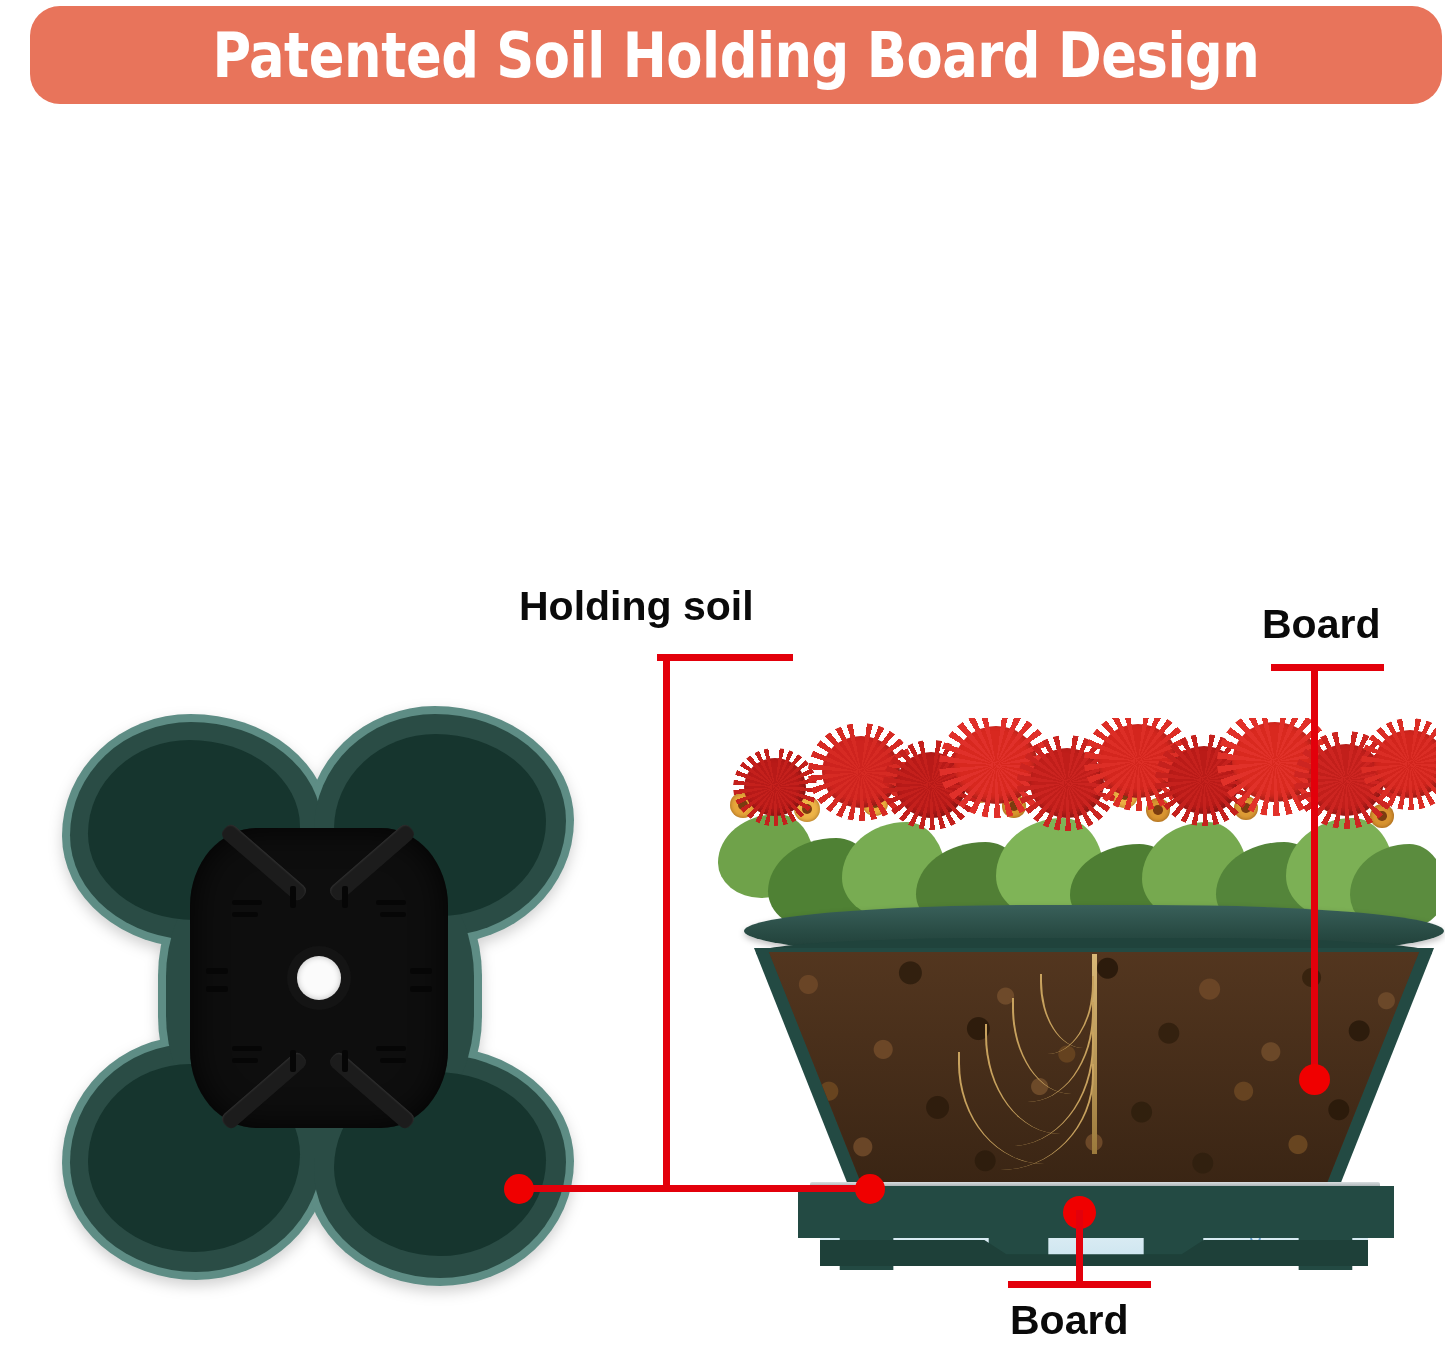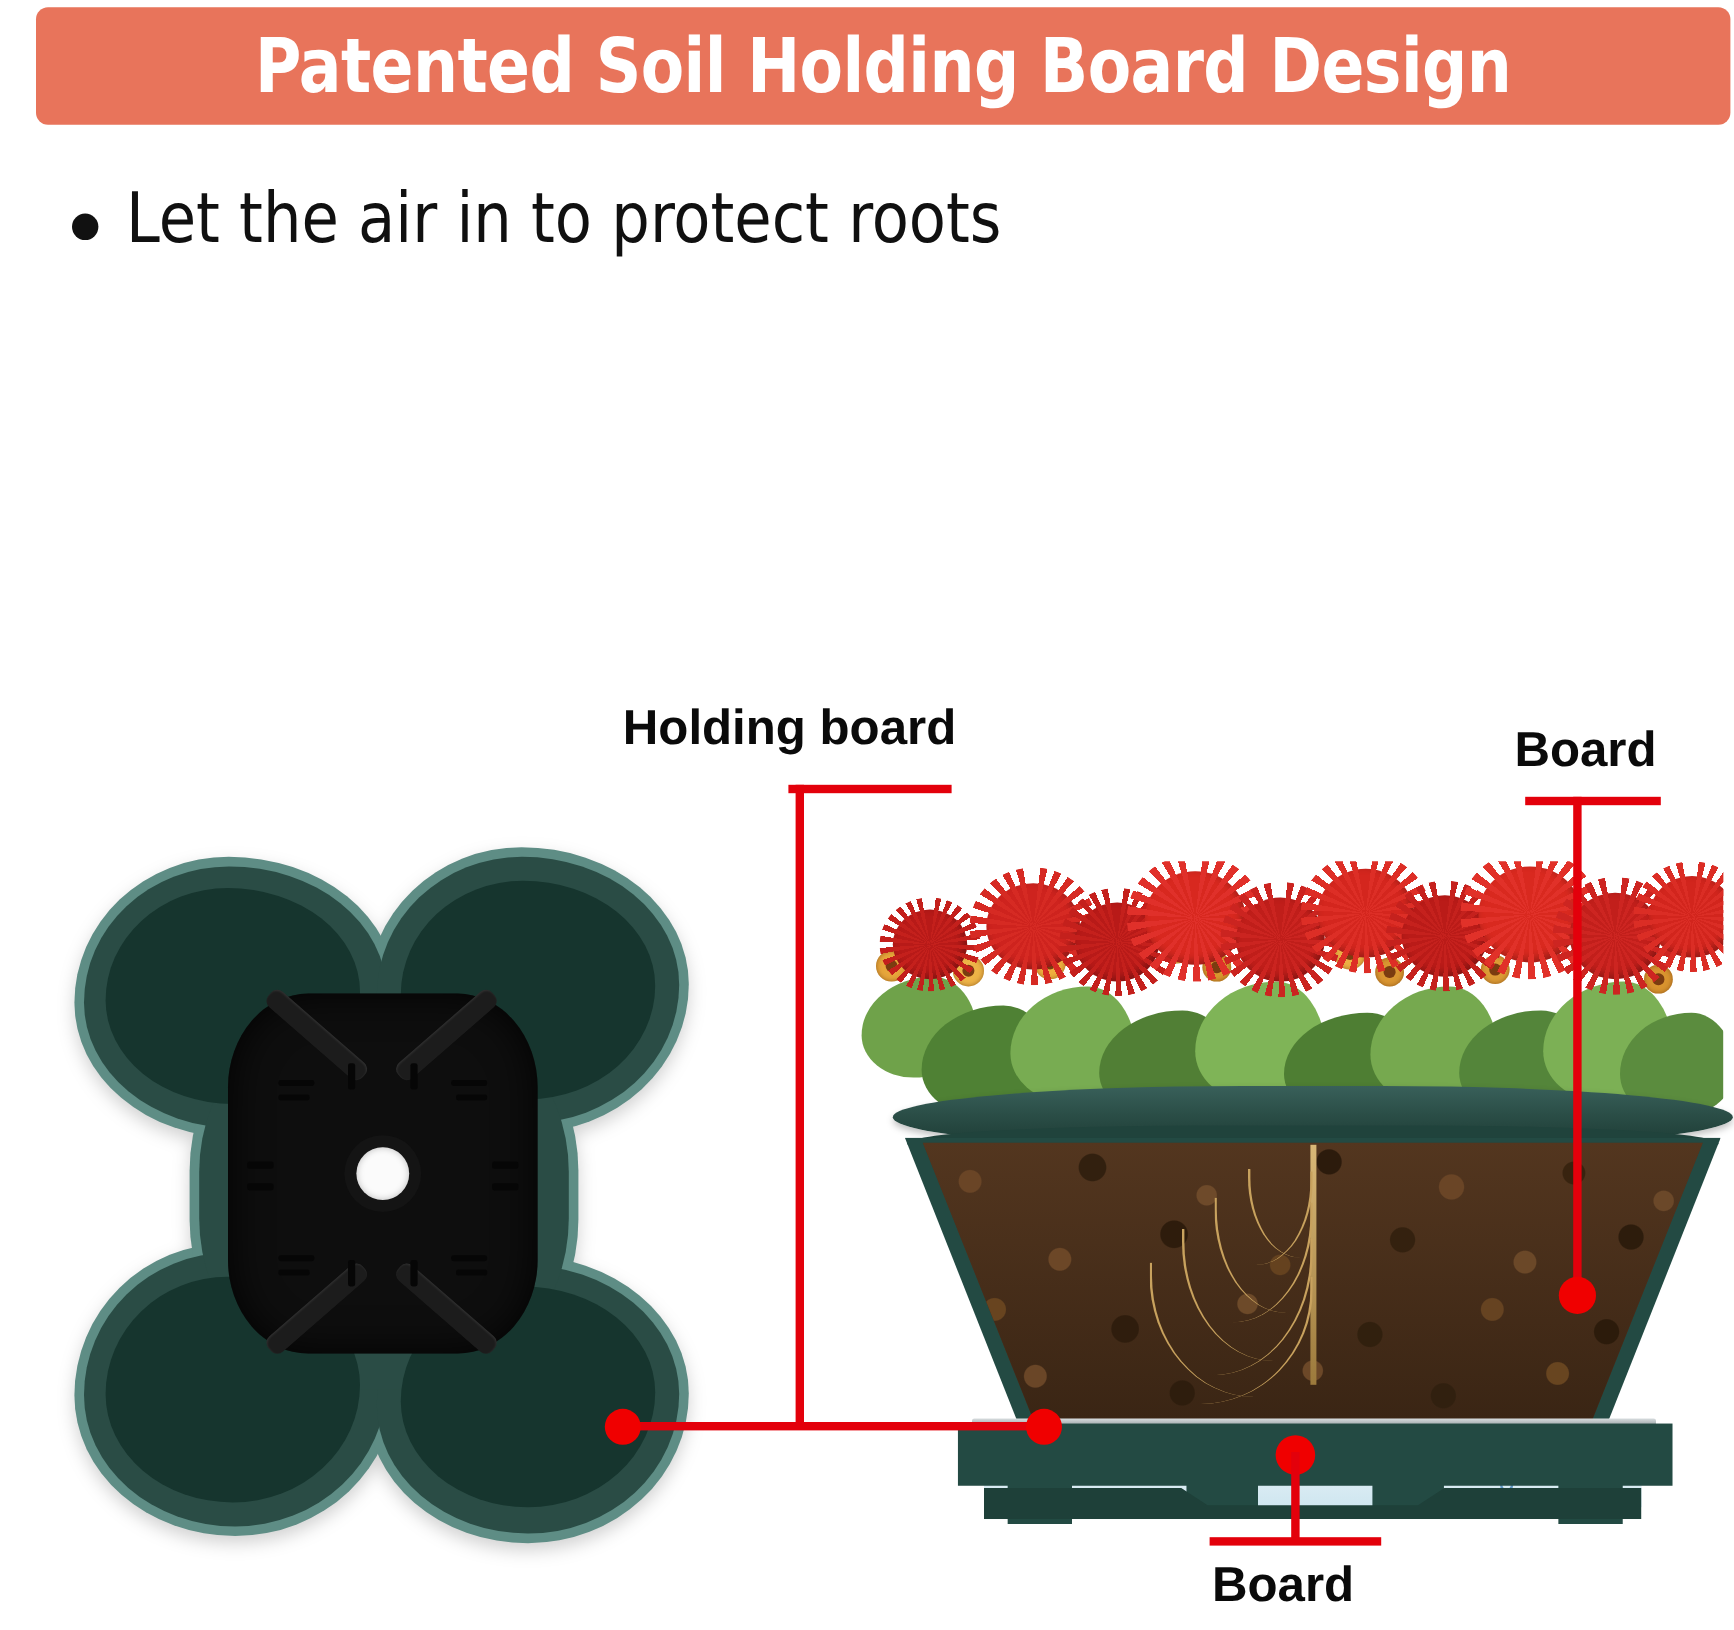--- a/index.html
+++ b/index.html
@@ -9,21 +9,21 @@
     position:relative; overflow:hidden;
     font-family:"Liberation Sans", sans-serif;
     background:#ffffff;
   }
 
   
   .banner {
     position:absolute; left:30px; top:6px;
     width:1412px; height:98px;
     background:#E8745B;
-    border-radius:10px;
+    border-radius:30px;
     display:flex; align-items:center; justify-content:center;
   }
   .banner-title {
     color:#ffffff;
     font-family:"Liberation Sans Narrow","DejaVu Sans Condensed","Liberation Sans", sans-serif;
     font-size:63px; font-weight:bold;
     letter-spacing:-0.5px;
     transform:scaleX(0.93);
     white-space:nowrap;
     line-height:1;
@@ -282,24 +282,20 @@
   }
 </style>
 </head>
 <body>
 
 <div class="banner">
   <div class="banner-title">Patented Soil Holding Board Design</div>
 </div>
 
 <div class="bullets">
-  <div class="bullet-row">
-    <span class="bullet-dot"></span>
-    <span class="bullet-text">Let the air in to protect roots</span>
-  </div>
 </div>
 
 <div id="left-product">
   <div class="clover-base">
 
     <div class="blob rim-hi" style="left:0px;   top:8px;   width:268px; height:234px;"></div>
     <div class="blob rim-hi" style="left:244px; top:0px;   width:268px; height:238px;"></div>
     <div class="blob rim-hi" style="left:0px;   top:330px; width:268px; height:244px;"></div>
     <div class="blob rim-hi" style="left:244px; top:340px; width:268px; height:240px;"></div>
     <div class="blob rim-hi" style="left:96px;  top:120px; width:324px; height:340px; border-radius:44%;"></div>
@@ -439,21 +435,21 @@
     <div class="bubble" style="left:462px; top:22px; width:14px; height:14px;"></div>
     <div class="bubble-o" style="left:492px; top:12px; width:16px; height:16px;"></div>
     <div class="bubble" style="left:506px; top:40px; width:9px;  height:9px;"></div>
     <div class="bubble-o" style="left:458px; top:8px;  width:10px; height:10px;"></div>
   </div>
 
   <div id="base"></div>
   <div id="base-front"></div>
 </div>
 
-<div class="callout-label" id="label-holding">Holding board</div>
+<div class="callout-label" id="label-holding">Holding soil</div>
 <div class="rline" id="hb-tee"></div>
 <div class="rline" id="hb-vert"></div>
 <div class="rline" id="hb-horiz"></div>
 <div class="rdot" id="hb-dot-l"></div>
 <div class="rdot" id="hb-dot-r"></div>
 
 <div class="callout-label" id="label-soil">Board</div>
 <div class="rline" id="so-tee"></div>
 <div class="rline" id="so-vert"></div>
 <div class="rdot" id="so-dot"></div>

